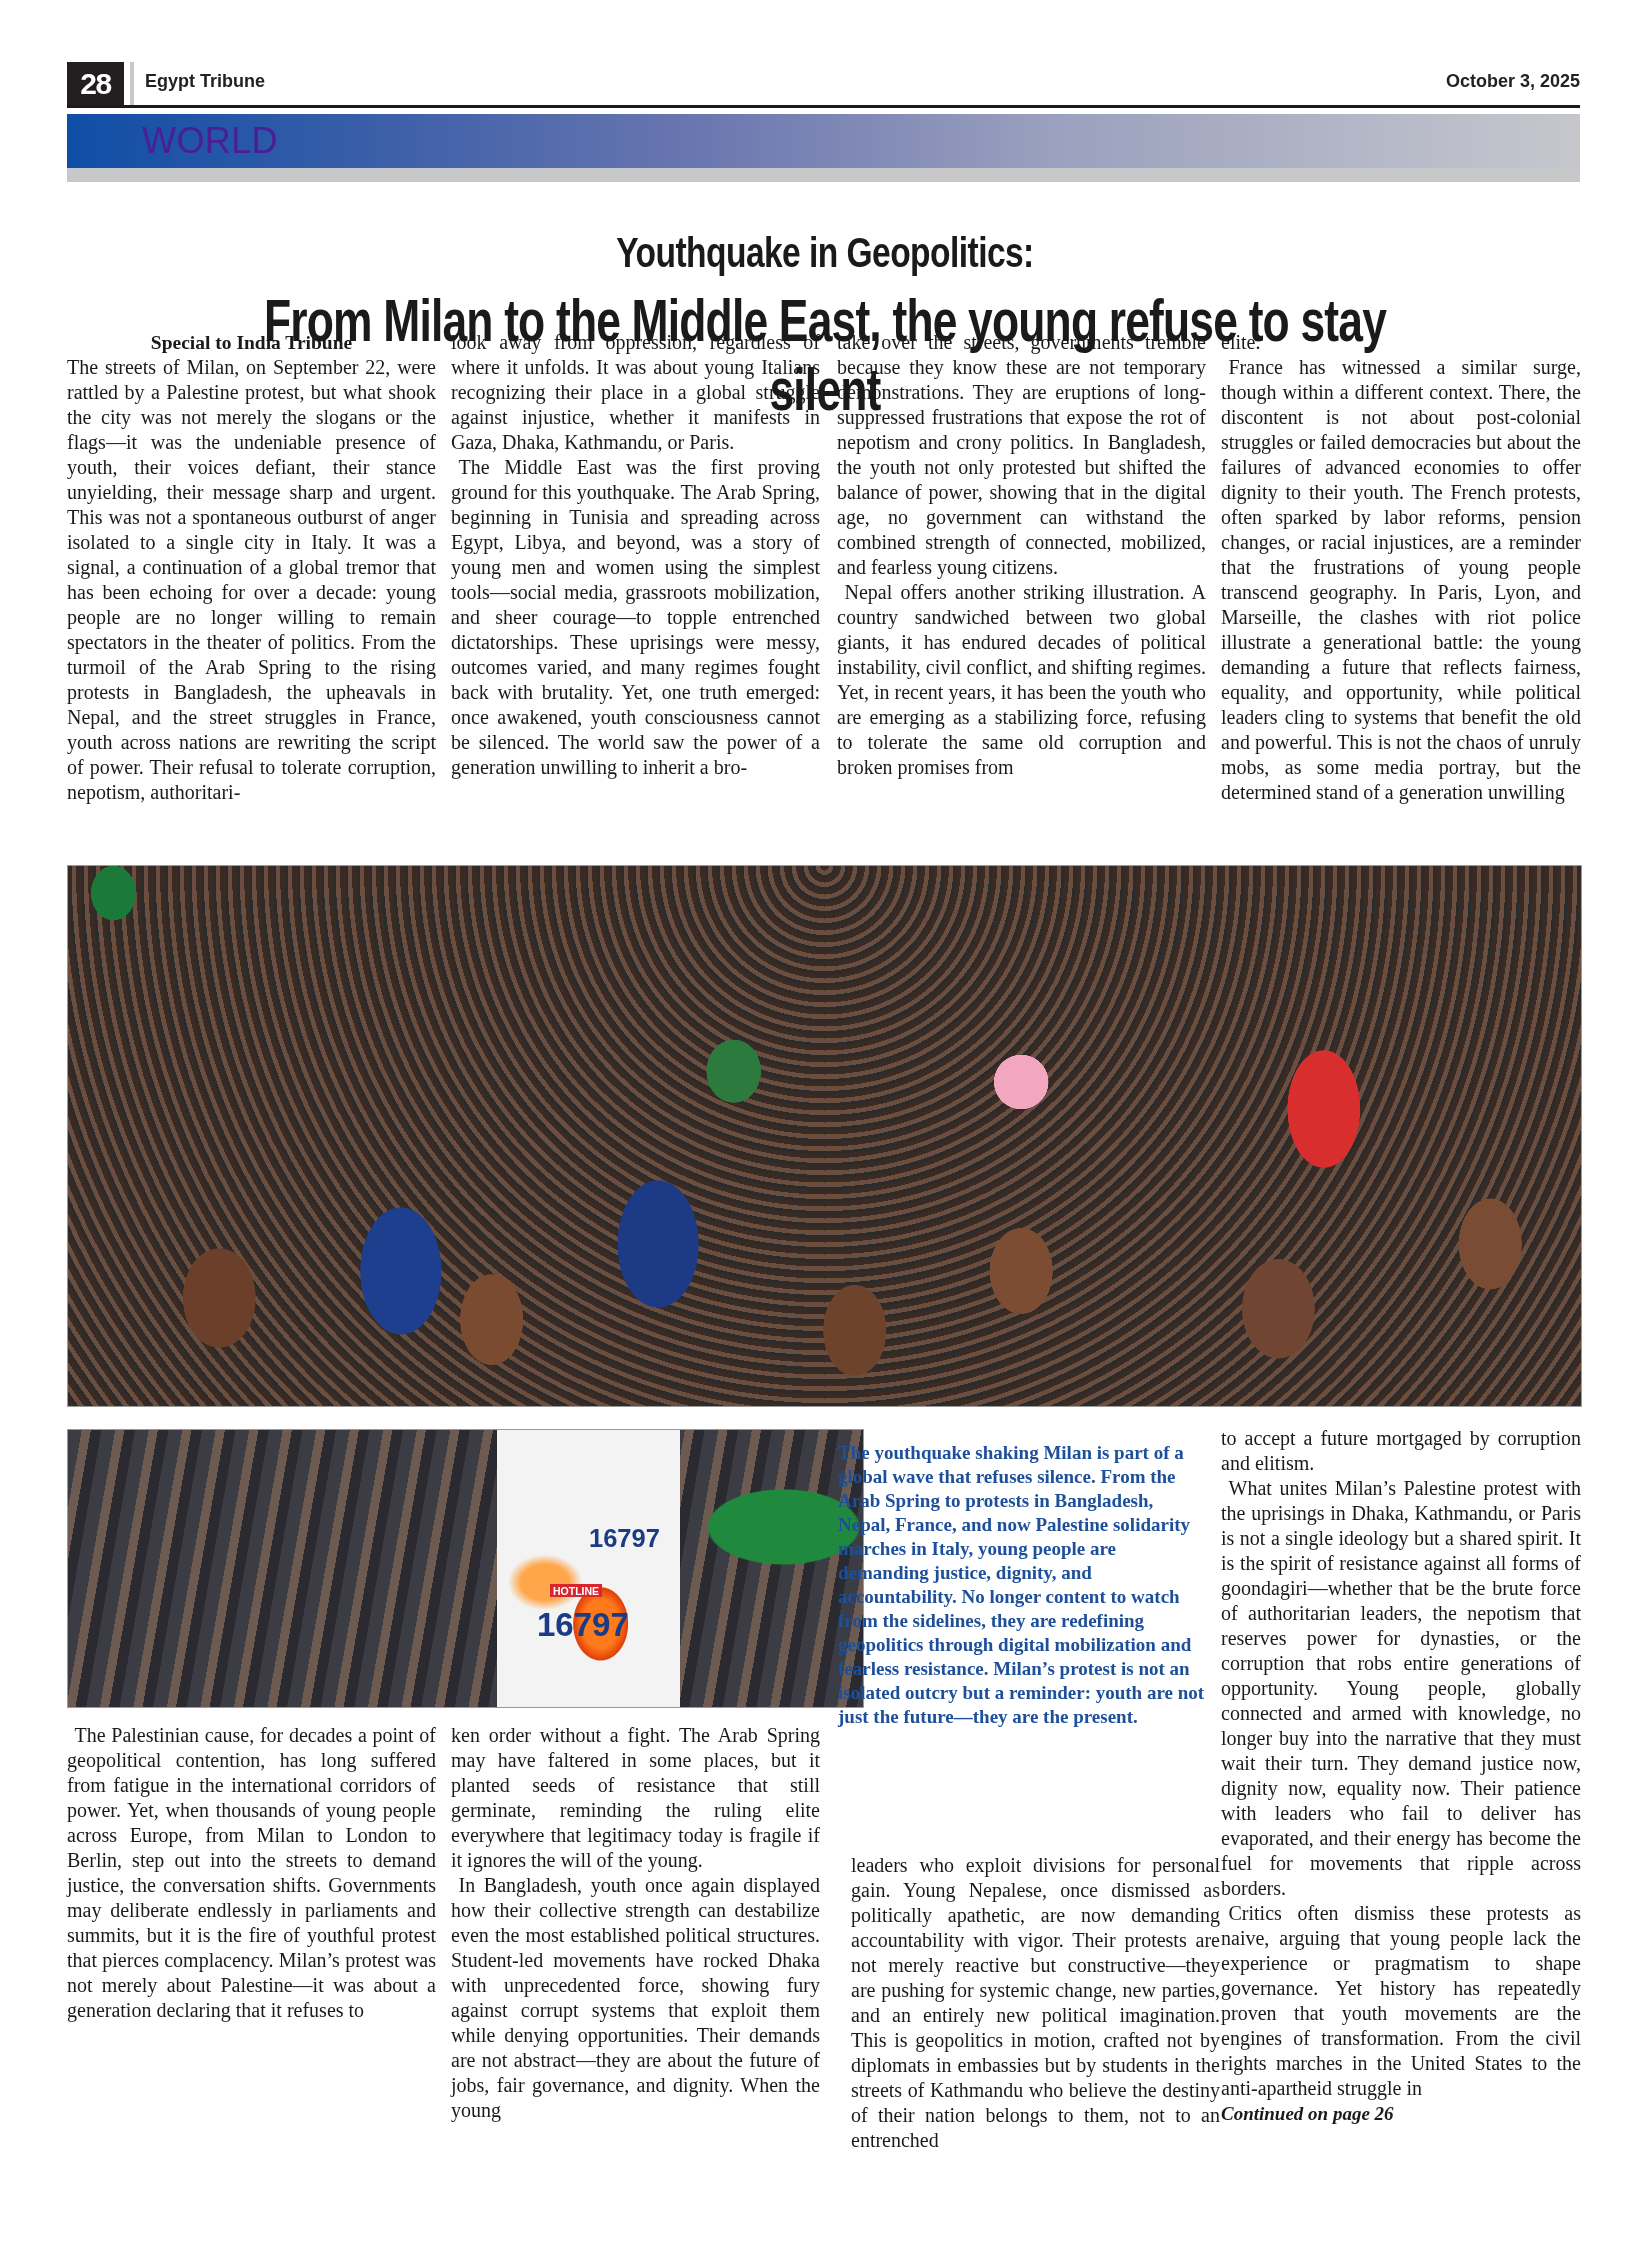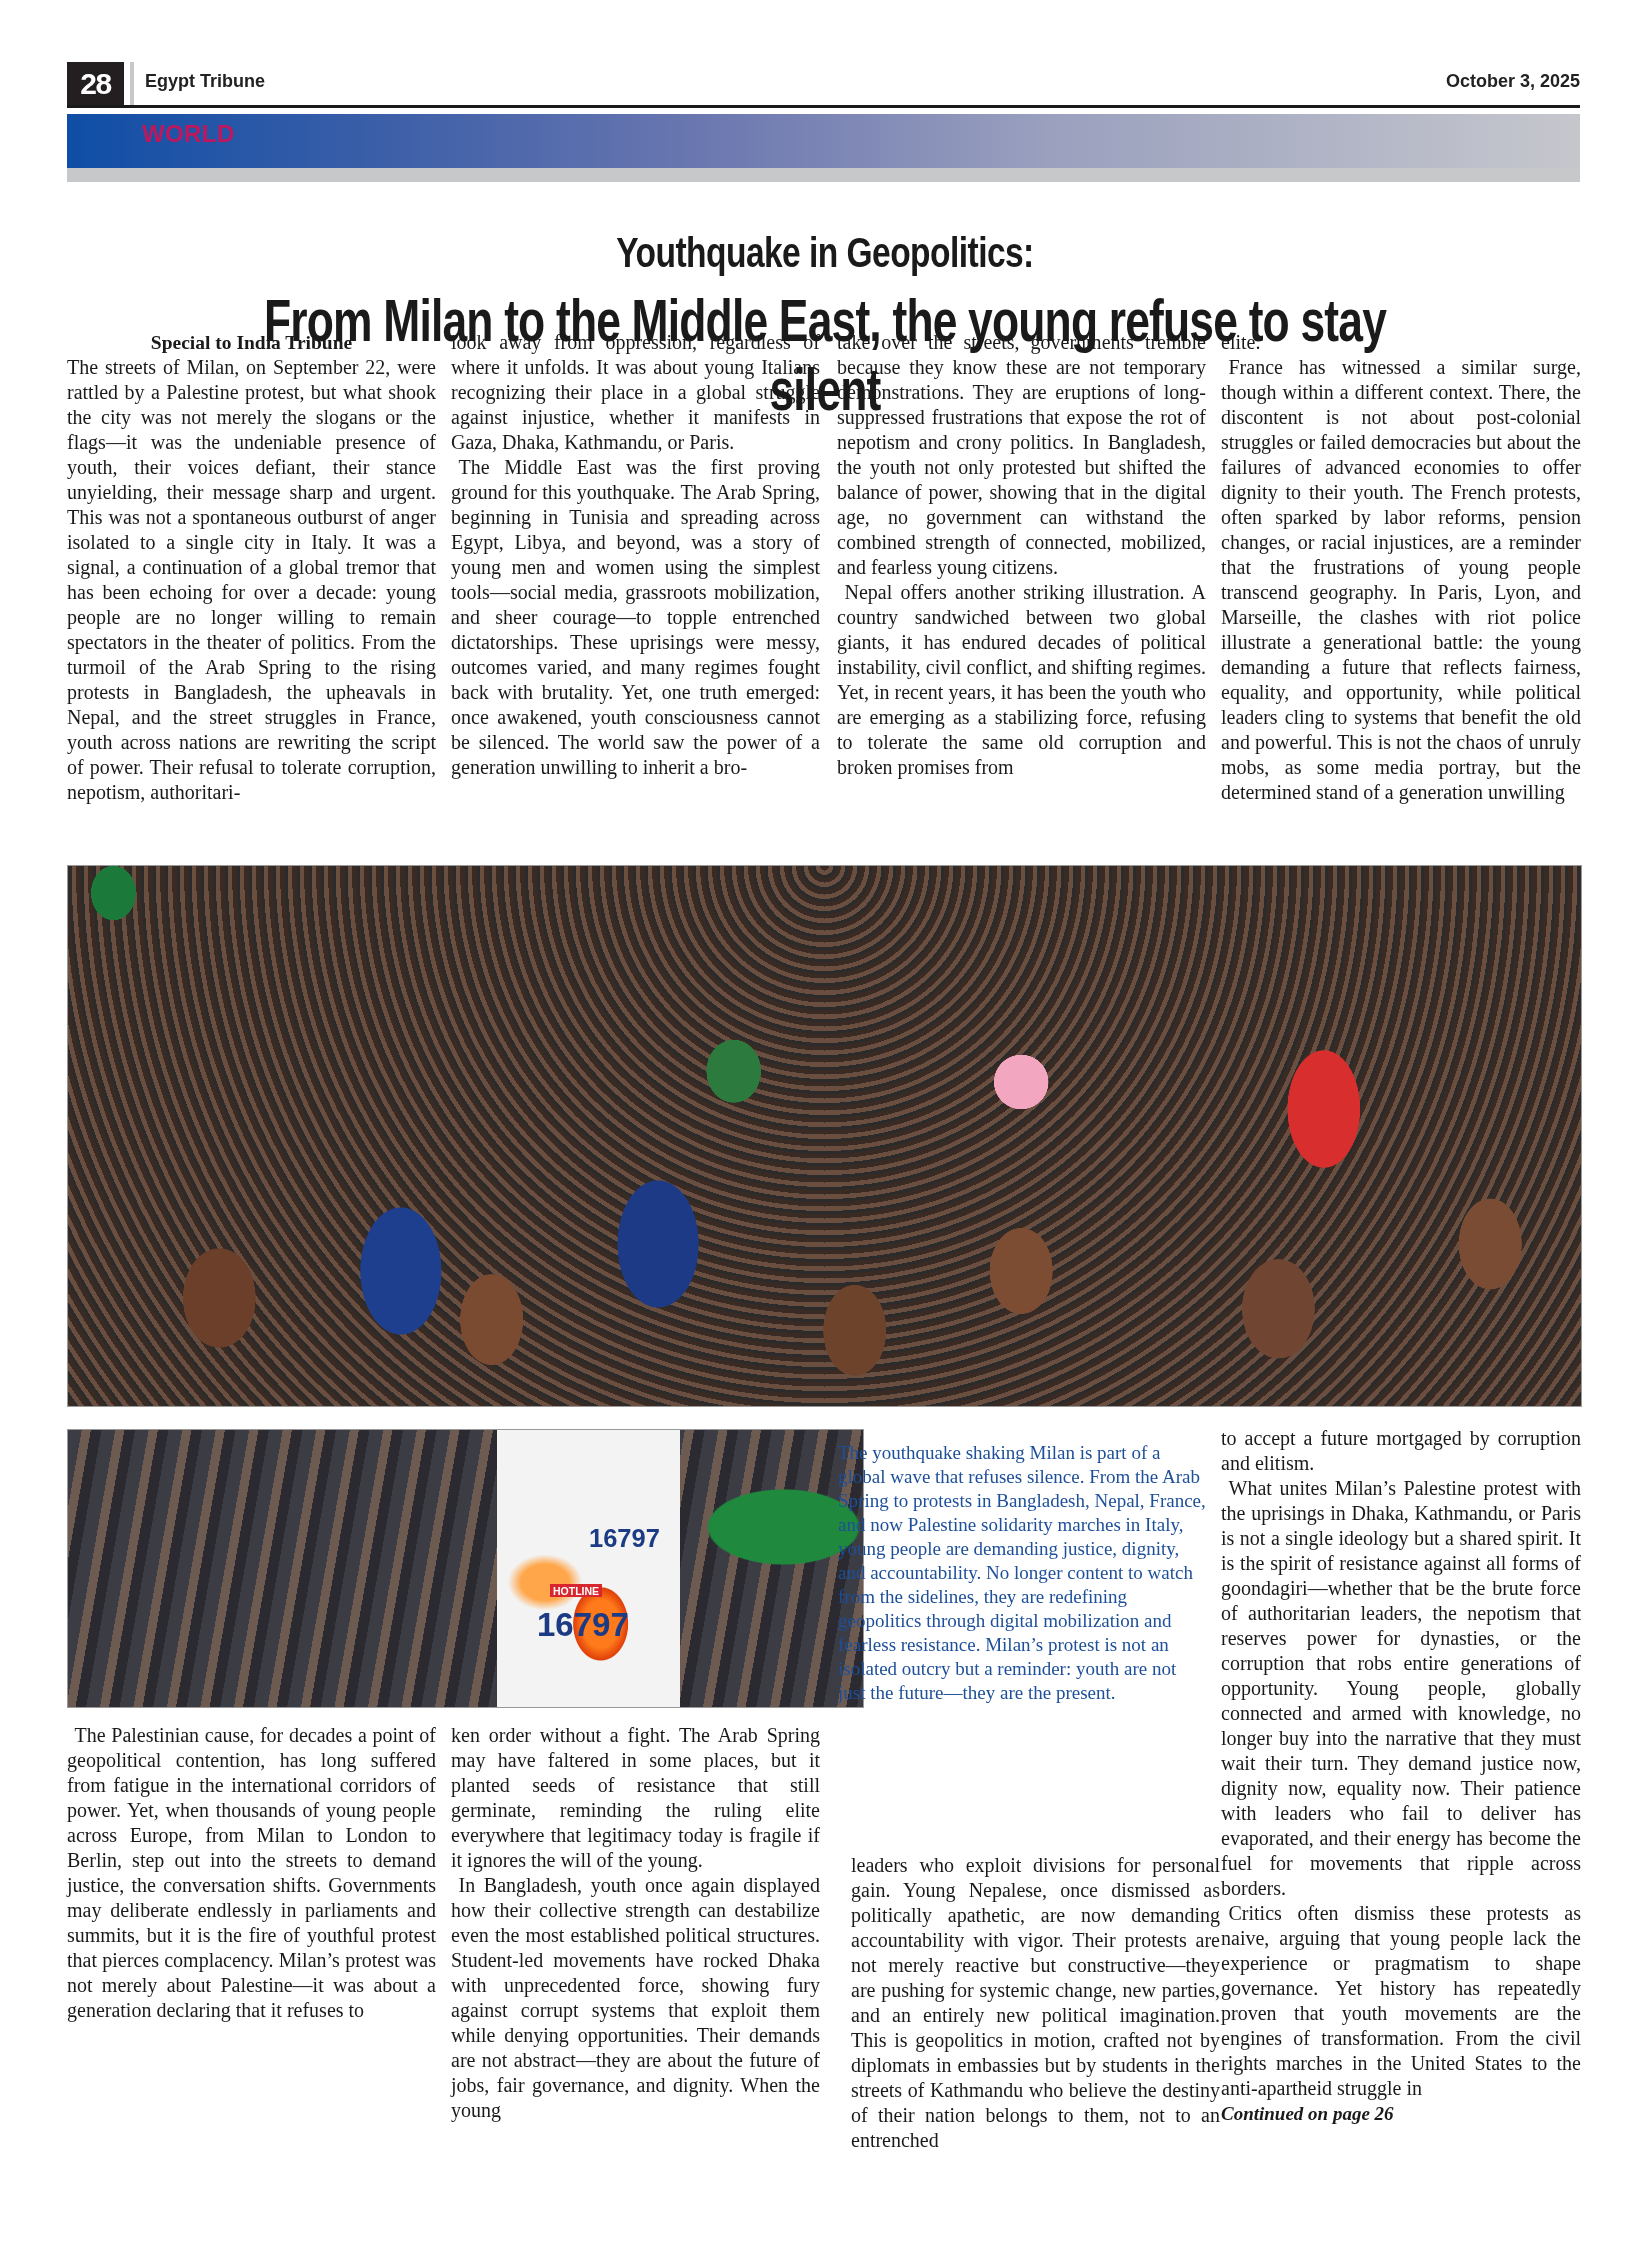--- a/index.html
+++ b/index.html
@@ -9,21 +9,21 @@
   .masthead { position: absolute; left: 67px; top: 62px; width: 1513px; height: 43px; border-bottom: 3.7px solid #1a1a1a; }
   .page-num { position: absolute; left: 0; top: 0; width: 57px; height: 43px; background: #231f20; color: #fff; font-family: "Liberation Sans", sans-serif; font-weight: bold; font-size: 30px; letter-spacing: -1.5px; display: flex; align-items: center; justify-content: center; }
   .mast-sep { position: absolute; left: 63px; top: 0; width: 3.7px; height: 43px; background: #c8c8c8; }
   .paper-name { position: absolute; left: 78px; top: 9px; font-family: "Liberation Sans", sans-serif; font-weight: bold; font-size: 18px; color: #222; }
   .issue-date { position: absolute; right: 0; top: 9px; font-family: "Liberation Sans", sans-serif; font-weight: bold; font-size: 18px; color: #222; text-align: right; }
 
   
   .section-band { position: absolute; left: 67px; top: 114px; width: 1513px; height: 67px; }
   .section-blue { position: absolute; left: 0; top: 0; width: 100%; height: 54px; background: linear-gradient(90deg, #0f4ea6 0%, #3a5ea8 20%, #6b77b0 42%, #9aa0be 65%, #c6c7cd 100%); }
   .section-grey { position: absolute; left: 0; top: 54px; width: 100%; height: 13.5px; background: #c7c8ca; }
-  .section-label { position: absolute; left: 75px; top: 6px; color: #be185d; font-family: "Liberation Sans", sans-serif; font-weight: bold; font-size: 24px; letter-spacing: 0.4px; }
+  .section-label { position: absolute; left: 75px; top: 6px; color: #4c1d95; font-family: "Liberation Sans", sans-serif; font-weight: normal; font-size: 36px; letter-spacing: 0.4px; }
 
   
   .kicker { position: absolute; left: 0; width: 1650px; top: 192px; text-align: center; font-family: "Liberation Sans", sans-serif; font-weight: bold; font-size: 43px; color: #1a1a1a; transform: scaleX(0.78); transform-origin: center; letter-spacing: -0.7px; }
   .headline { position: absolute; left: 0; width: 1650px; top: 246px; text-align: center; font-family: "Liberation Sans", sans-serif; font-weight: bold; font-size: 60px; color: #1a1a1a; transform: scaleX(0.74); transform-origin: center; letter-spacing: -1.1px; }
 
   
   .col { position: absolute; font-size: 20px; line-height: 25px; text-align: justify; hyphens: manual; }
   .col p { margin: 0; text-indent: 0; }
   .col p.indent { text-indent: 7.5px; }
   .c1 { left: 67px; width: 369px; }
@@ -55,21 +55,21 @@
       radial-gradient(ellipse 135px 67px at 90% 35%, #1f8a3d 0 55%, transparent 57%),
       linear-gradient(90deg, transparent 54%, #f3f3f3 54% 77%, transparent 77%),
       repeating-linear-gradient(100deg, #3c3c44 0 13.5px, #6d5b52 13.5px 22.5px, #2a2a30 22.5px 33px),
       linear-gradient(180deg, #6e6a66 0%, #8f8c88 60%, #a9a6a2 100%); padding-left: 44px; }
   .sign-number { position: absolute; font-family: "Liberation Sans", sans-serif; font-weight: bold; color: #1b3b84; }
   .sign-top { left: 521px; top: 94px; font-size: 25.5px; }
   .sign-mid { left: 469px; top: 176px; font-size: 33px; }
   .sign-hotline { position: absolute; left: 482px; top: 154px; background: #d8262e; color: #fff; font-family: "Liberation Sans", sans-serif; font-size: 10.5px; font-weight: bold; padding: 0.7px 3px; }
 
   
-  .pullquote { position: absolute; left: 838px; top: 1441px; width: 369px; color: #1d4f9a; font-weight: normal; font-size: 19px; line-height: 24px; }
+  .pullquote { position: absolute; left: 838px; top: 1441px; width: 369px; color: #1d4f9a; font-weight: bold; font-size: 19px; line-height: 24px; }
 
   .c3b { top: 1853px; margin-left: 14px; }
   .c1b { top: 1723px; }
   .c2b { top: 1723px; }
   .c4b { top: 1426px; }
 
   .continued { text-align: left; font-weight: bold; font-style: italic; font-size: 19px; margin-top: 4.5px; }
 </style>
 </head>
 <body>

